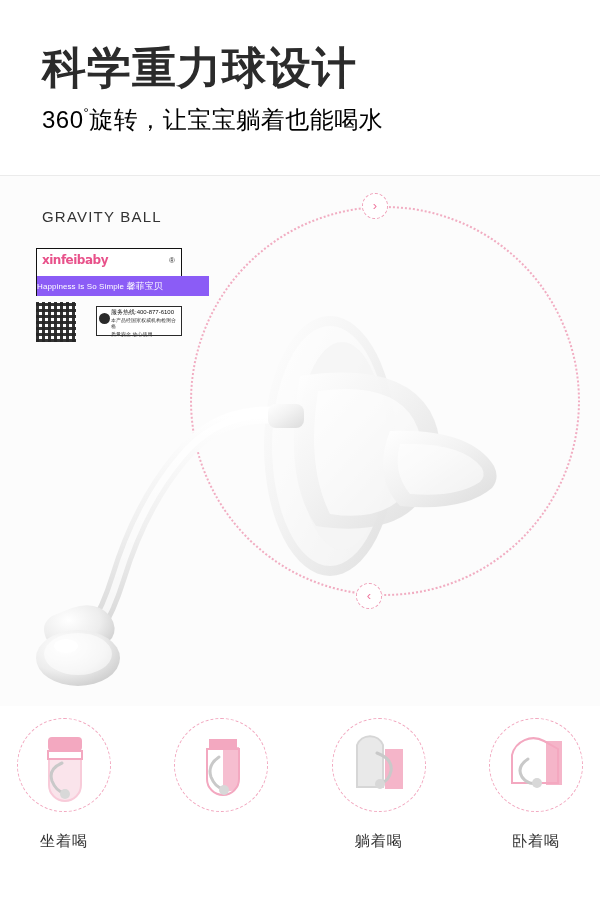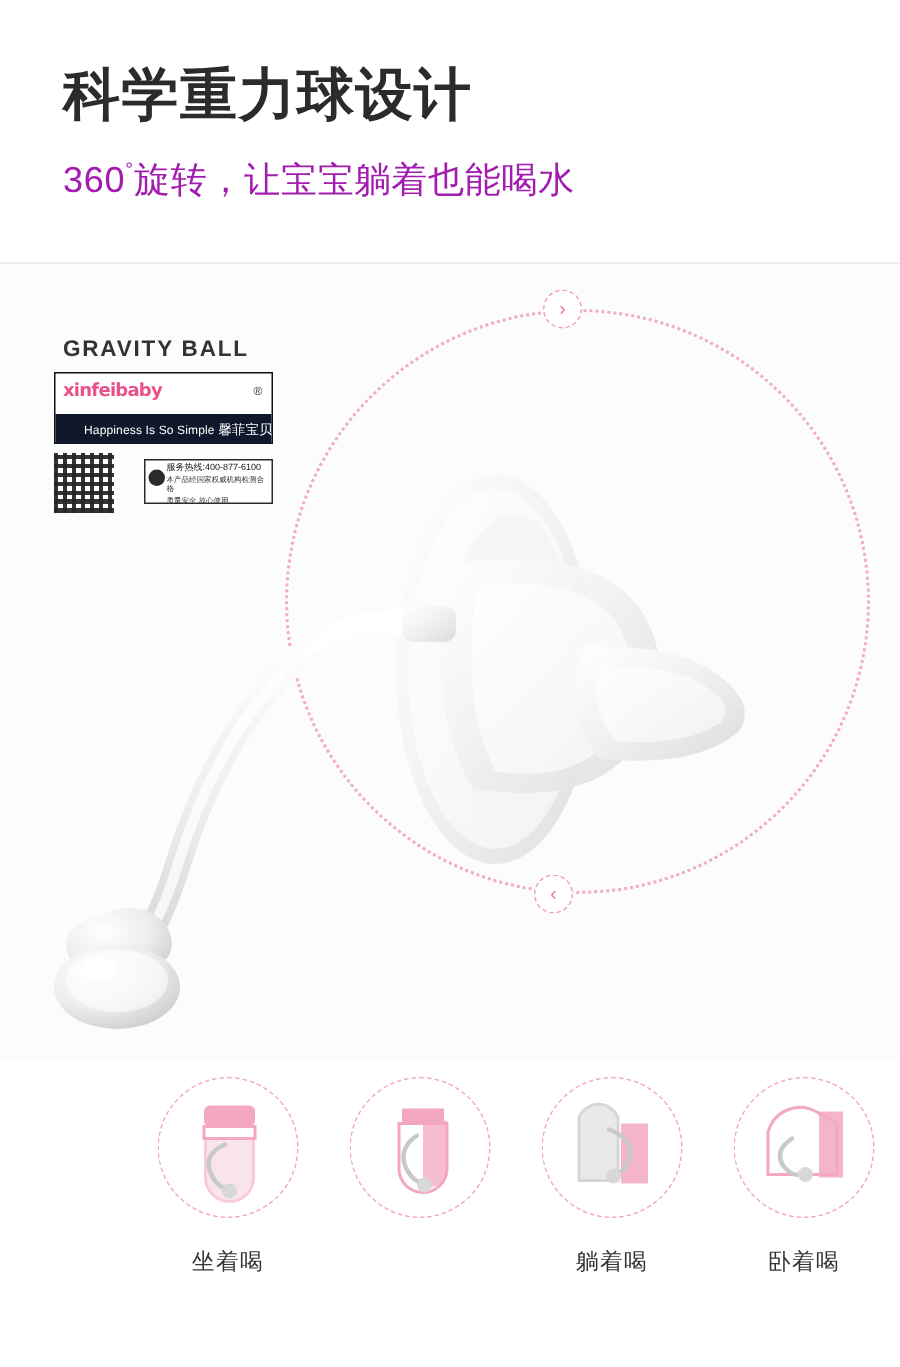--- a/index.html
+++ b/index.html
@@ -27,33 +27,33 @@
     position: absolute;
     left: 0; top: 0;
     width: 600px;
     height: 176px;
     background: #ffffff;
   }
   .headline {
     position: absolute;
     left: 42px;
     top: 44px;
-    font-size: 38px;
+    font-size: 44px;
     font-weight: bold;
     color: #2b2b2b;
     letter-spacing: 1px;
     line-height: 1.1;
     white-space: nowrap;
   }
   .subhead {
     position: absolute;
     left: 42px;
     top: 104px;
     font-size: 24px;
-    color: #a21caf;
+    color: #000000;
     letter-spacing: 0.5px;
     white-space: nowrap;
   }
   .subhead .deg {
     font-size: 13px;
     vertical-align: super;
     position: relative;
     top: -2px;
   }
   .header-rule {
@@ -72,25 +72,25 @@
     top: 176px;
     width: 600px;
     height: 530px;
     background: #fcfcfc;
     overflow: hidden;
   }
 
   .gravity-label {
     position: absolute;
     left: 42px;
-    top: 48px;
+    top: 32px;
     font-size: 15px;
     letter-spacing: 1.2px;
     color: #333333;
-    font-weight: 700;
+    font-weight: 400;
   }
 
   
   .brand-card {
     position: absolute;
     left: 36px;
     top: 72px;
     width: 146px;
     height: 48px;
     background: #ffffff;
@@ -111,27 +111,27 @@
     position: absolute;
     left: 132px;
     top: 7px;
     font-size: 8px;
     color: #333;
   }
   .brand-strip {
     position: absolute;
     left: 0;
     top: 27px;
-    width: 144px;
+    width: 172px;
     height: 20px;
-    background: #0f172a;
+    background: #8b5cf6;
     color: #ffffff;
     font-size: 8px;
     line-height: 20px;
-    padding-left: 19px;
+    padding-left: 0;
     box-sizing: border-box;
     letter-spacing: 0.1px;
     white-space: nowrap;
     overflow: hidden;
   }
   .brand-strip .cn {
     color: #ffffff;
     font-size: 9px;
   }
 
@@ -229,21 +229,21 @@
     width: 600px;
     height: 205px;
     background: #ffffff;
   }
   .usage-row {
     position: absolute;
     left: 0;
     top: 12px;
     width: 600px;
     display: flex;
-    justify-content: flex-end;
+    justify-content: space-between;
     align-items: flex-start;
   }
   .usage-item {
     width: 128px;
     text-align: center;
   }
   .usage-circle {
     width: 94px;
     height: 94px;
     margin: 0 auto;

